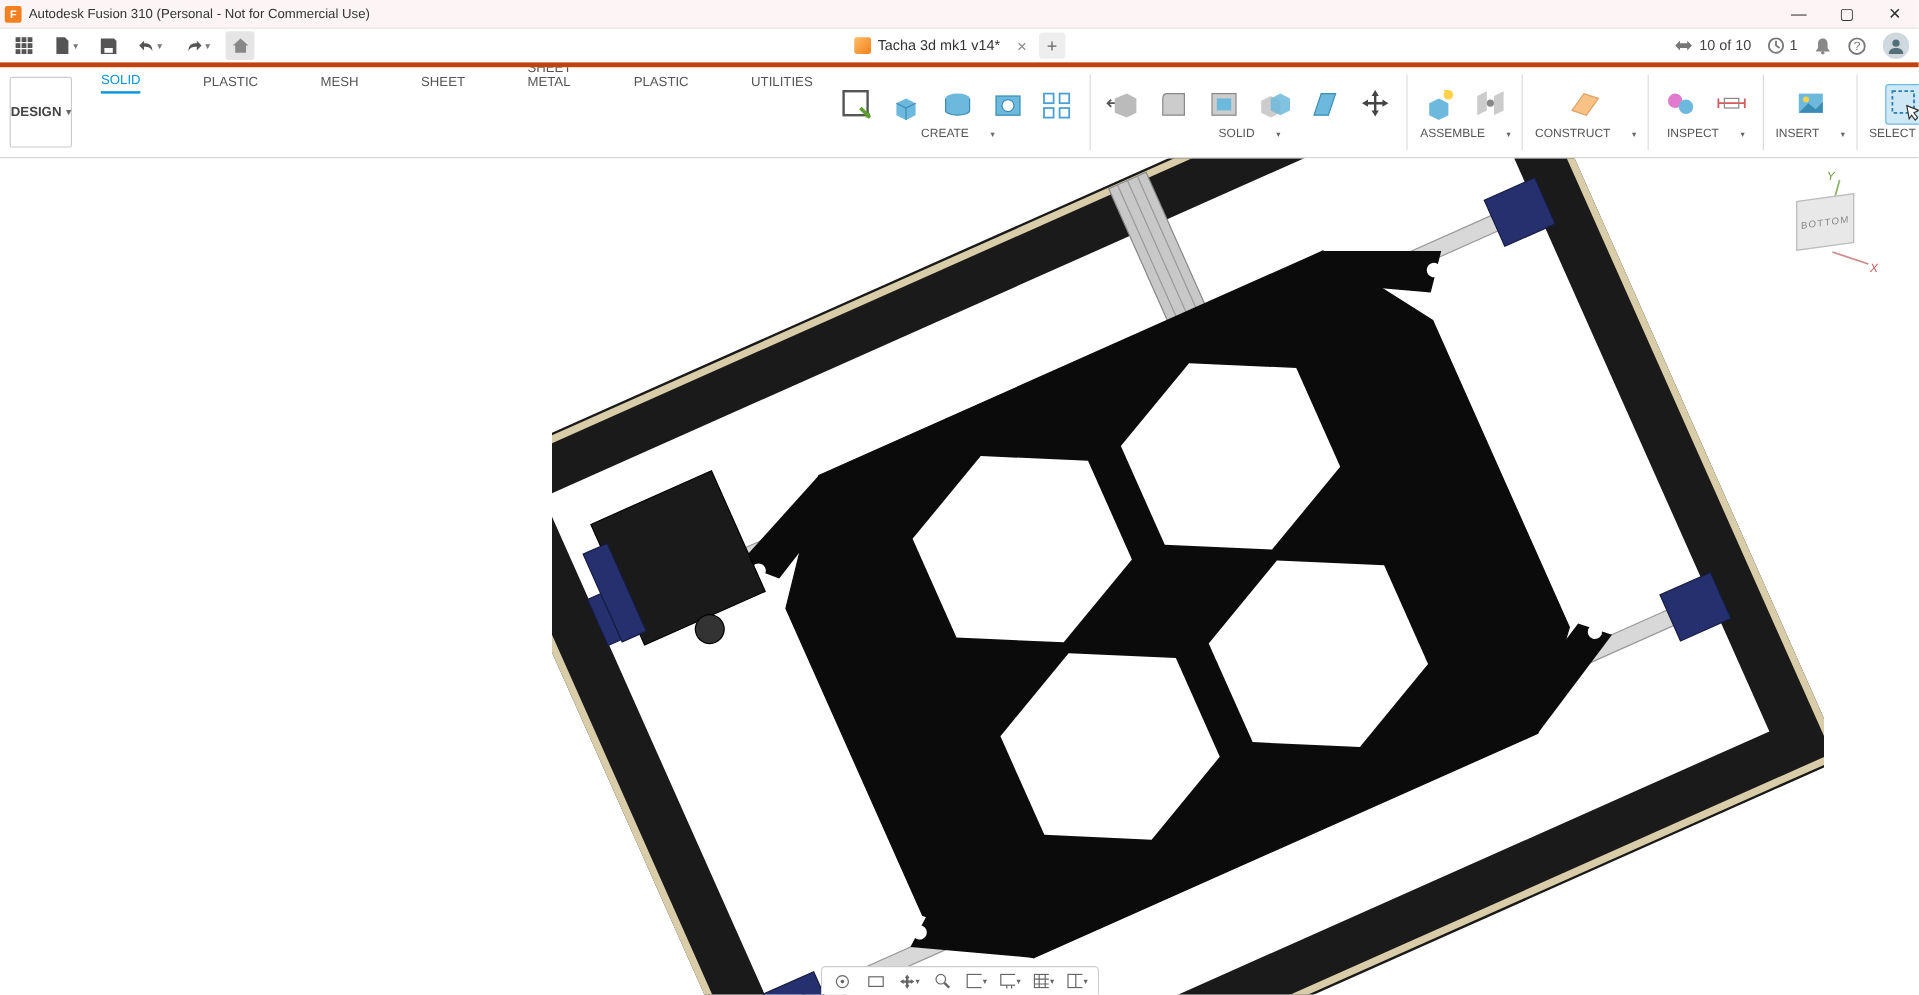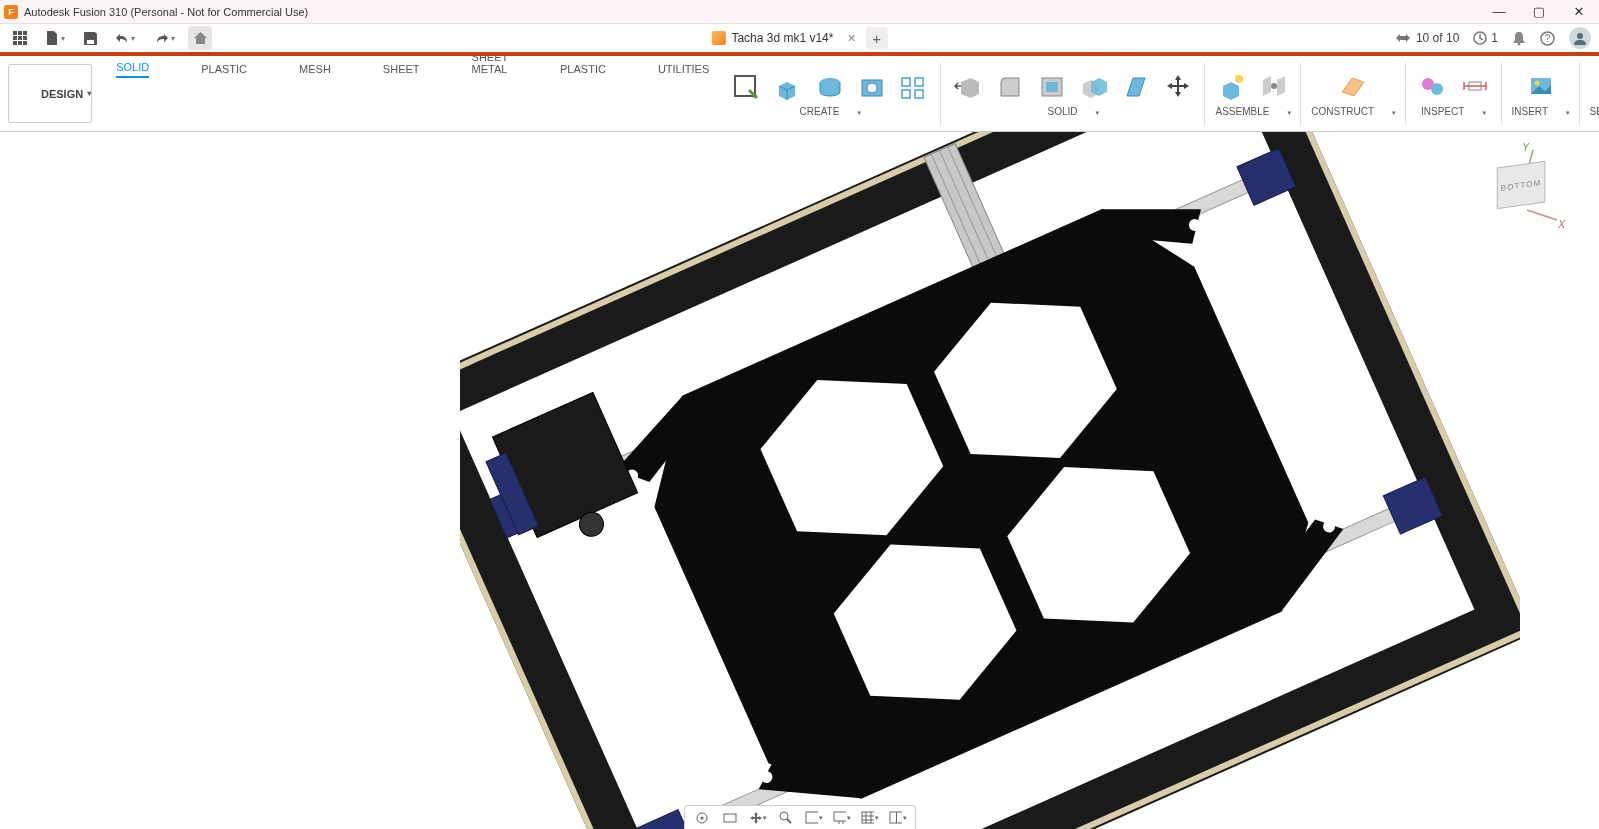--- a/index.html
+++ b/index.html
@@ -20,21 +20,21 @@
   .qat .doc-tab { position: absolute; left: 50%; transform: translateX(-50%); display: flex; align-items: center; font-size: 12px; color: #333; }
   .qat .doc-tab .cube { width: 14px; height: 14px; background: linear-gradient(135deg,#fbbd61,#f48120); border-radius: 2px; margin-right: 6px; }
   .qat .doc-tab .close { margin-left: 14px; color: #888; font-size: 14px; }
   .qat .doc-tab .plus { margin-left: 10px; width:22px;height:22px;display:flex;align-items:center;justify-content:center;background:#eee;border-radius:3px;color:#666;font-size:15px; }
   .qat .right { margin-left: auto; display: flex; gap: 14px; }
   .qat .right .item { display: flex; align-items: center; font-size: 12px; color: #444; gap: 4px; }
   .qat .right .avatar { width: 22px; height: 22px; border-radius: 50%; background: #cfd8dc; display:flex;align-items:center;justify-content:center;color:#546e7a;font-size:14px; }
 
   
   .ribbon { height: 76px; background: #fff; border-bottom: 1px solid #ccc; display: flex; }
-  .workspace { width: 115px; display: flex; align-items: center; justify-content: center; border: 1px solid #ccc; margin: 8px 0 8px 8px; border-radius: 2px; font-size: 11px; font-weight: 600; color: #444; padding-left: 32px; }
+  .workspace { width: 115px; display: flex; align-items: center; justify-content: center; border: 1px solid #ccc; margin: 8px 0 8px 8px; border-radius: 2px; font-size: 11px; font-weight: 600; color: #444; }
   .workspace::after { content: "▾"; font-size: 8px; margin-left: 4px; color: #666; }
 
   .tabs-area { flex: 1; display: flex; flex-direction: row; }
   .tabs-row { height: 22px; display: flex; align-items: flex-end; padding-left: 24px; gap: 52px; }
   .tab { font-size: 11px; color: #555; padding-bottom: 3px; }
   .tab.active { color: #0696d7; border-bottom: 2px solid #0696d7; }
 
   .tools-row { flex: 1; display: flex; align-items: center; padding-left: 10px; }
   .group { display: flex; flex-direction: column; align-items: center; padding: 0 10px; height: 100%; justify-content: center; position: relative; }
   .group.sep::after { content: ""; position: absolute; right: 0; top: 6px; bottom: 6px; width: 1px; background: #ddd; }

